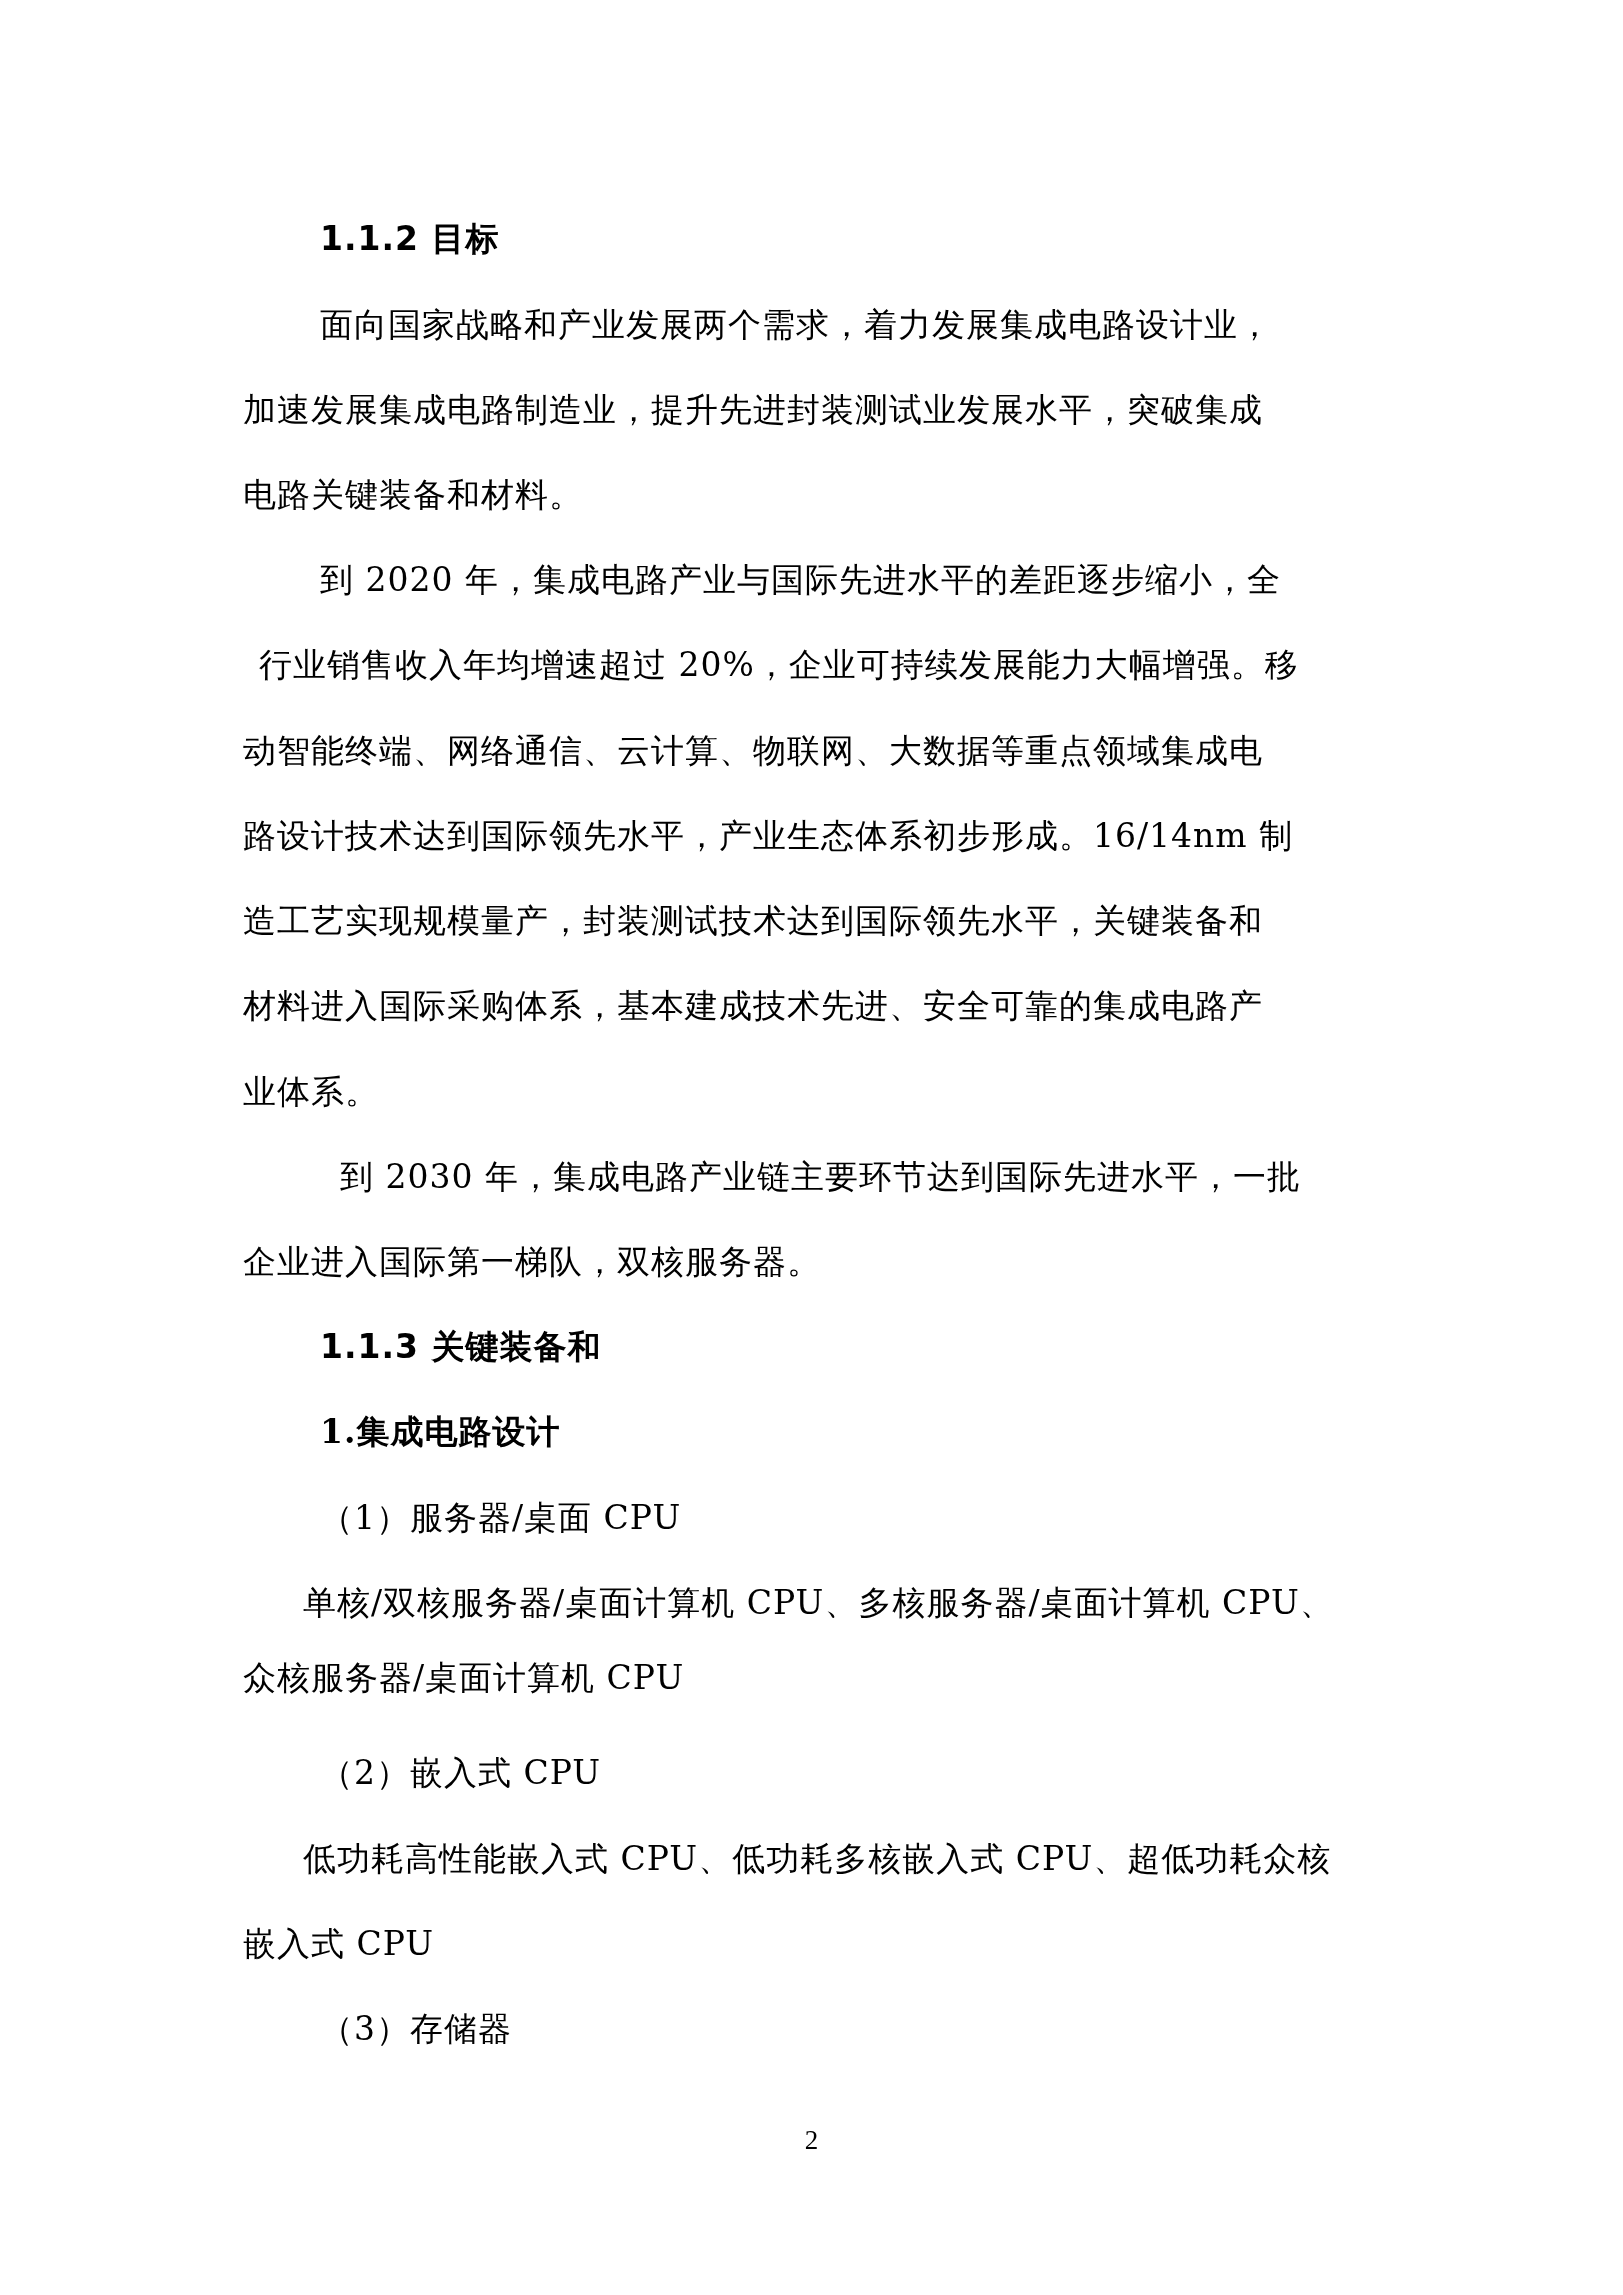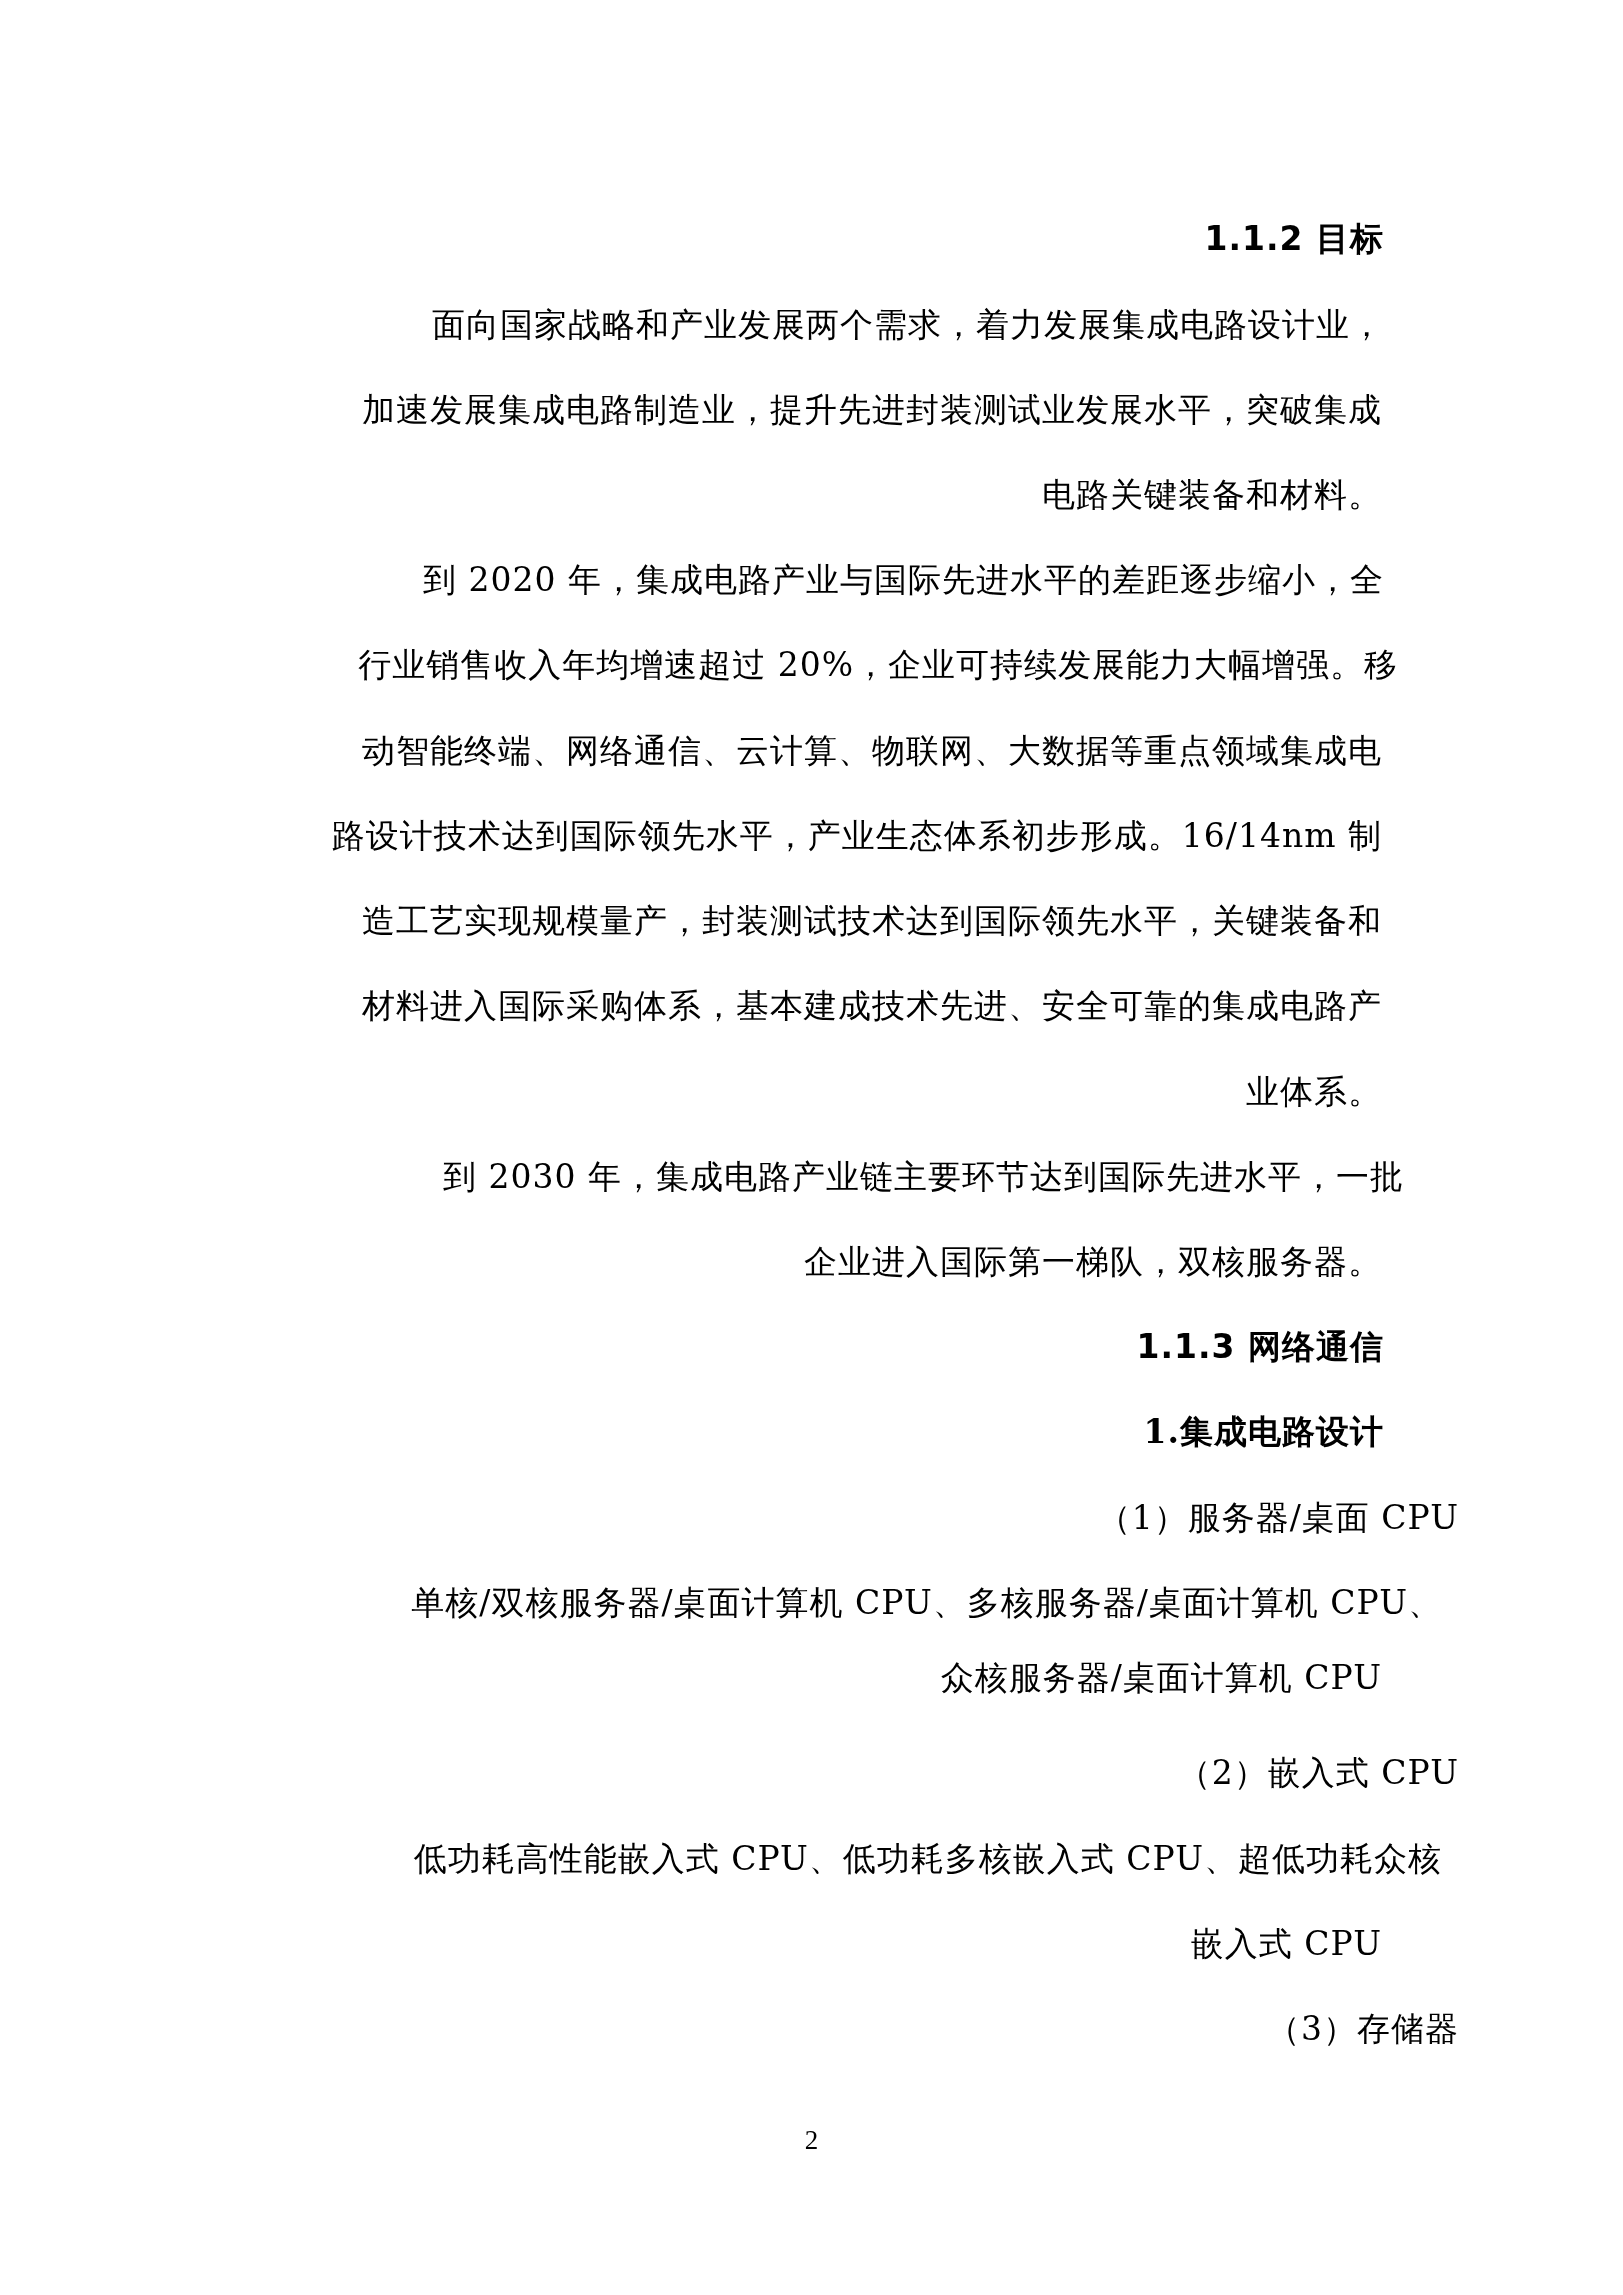--- a/index.html
+++ b/index.html
@@ -24,21 +24,20 @@
   }
   .line {
     position: absolute;
     left: 243px;
     width: 1139px;
     height: 85px;
     line-height: 85px;
     font-size: 33px;
     white-space: nowrap;
     letter-spacing: 1px;
-    text-align: right;
   }
   .indent { left: 320px; width: 1064px; }
   .indent-small { left: 303px; }
   .heading {
     font-weight: bold;
     font-family: "DejaVu Sans", "Liberation Sans", sans-serif;
     font-size: 33px;
   }
   .item-head { left: 320px; }
   .page-number {
@@ -73,21 +72,21 @@
     <div class="line" style="top:878px;">造工艺实现规模量产，封装测试技术达到国际领先水平，关键装备和</div>
     <div class="line" style="top:963px;">材料进入国际采购体系，基本建成技术先进、安全可靠的集成电路产</div>
     <div class="line" style="top:1049px;">业体系。</div>
   </div>
 
   <div>
     <div class="line indent" style="top:1134px;margin-left:20px;">到 2030 年，集成电路产业链主要环节达到国际先进水平，一批</div>
     <div class="line" style="top:1219px;">企业进入国际第一梯队，双核服务器。</div>
   </div>
 
-  <div class="line indent heading" style="top:1304px;">1.1.3 网络通信</div>
+  <div class="line indent heading" style="top:1304px;">1.1.3 关键装备和</div>
   <div class="line indent" style="top:1389px;font-weight:bold;">1.集成电路设计</div>
 
   <div>
     <div class="line item-head" style="top:1475px;">（1）服务器/桌面 CPU</div>
     <div class="line indent-small" style="top:1560px;">单核/双核服务器/桌面计算机 CPU、多核服务器/桌面计算机 CPU、</div>
     <div class="line" style="top:1635px;">众核服务器/桌面计算机 CPU</div>
   </div>
 
   <div>
     <div class="line item-head" style="top:1730px;">（2）嵌入式 CPU</div>

